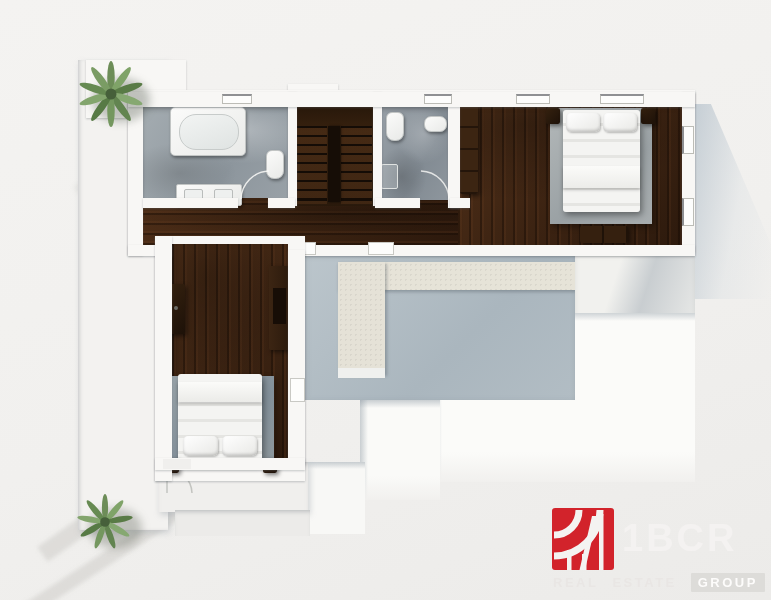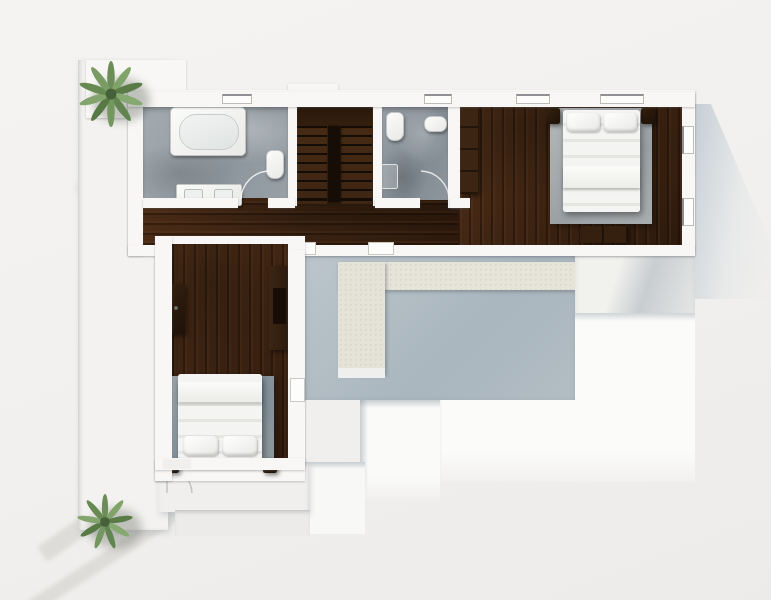--- a/index.html
+++ b/index.html
@@ -231,14 +231,31 @@
       <ellipse cx="30" cy="15" rx="3.2" ry="14" fill="#86a871" transform="rotate(120 30 30)"></ellipse>
       <ellipse cx="30" cy="15" rx="3.2" ry="14" fill="#628450" transform="rotate(160 30 30)"></ellipse>
       <ellipse cx="30" cy="15" rx="3.2" ry="14" fill="#74975f" transform="rotate(200 30 30)"></ellipse>
       <ellipse cx="30" cy="15" rx="3.2" ry="14" fill="#577a45" transform="rotate(240 30 30)"></ellipse>
       <ellipse cx="30" cy="15" rx="3.2" ry="14" fill="#83a56d" transform="rotate(280 30 30)"></ellipse>
       <ellipse cx="30" cy="15" rx="3.2" ry="14" fill="#668a52" transform="rotate(320 30 30)"></ellipse>
       <circle cx="30" cy="30" r="5" fill="#46603a"></circle>
     </g>
   </svg>
 
+  <div class="abs" style="left:552px;top:505px;width:210px;height:90px;">
+    <svg style="position:absolute;left:0;top:3px;" width="62" height="62" viewBox="0 0 62 62">
+      <rect x="0" y="0" width="62" height="62" rx="3" fill="#d2232b"></rect>
+      <path d="M2,48 A46,46 0 0 0 48,2" fill="none" stroke="#f4f3f1" stroke-width="7"></path>
+      <path d="M2,27 A25,25 0 0 0 27,2" fill="none" stroke="#f4f3f1" stroke-width="7"></path>
+      <rect x="15" y="42" width="4.5" height="20" fill="#f4f3f1"></rect>
+      <rect x="30" y="46" width="4.5" height="16" fill="#f4f3f1"></rect>
+      <polygon points="40,8 45.5,8 33,62 27.5,62" fill="#f4f3f1"></polygon>
+      <rect x="47" y="6" width="4.5" height="56" fill="#f4f3f1"></rect>
+    </svg>
+    <div class="brand-text abs" style="left:70px;top:12px;">1BCR</div>
+    <div class="tagline abs" style="left:1px;top:68px;">
+      <span>REAL</span>
+      <span>ESTATE</span>
+      <span class="tag-chip">GROUP</span>
+    </div>
+  </div>
 
 </div>
 
 </body></html>

